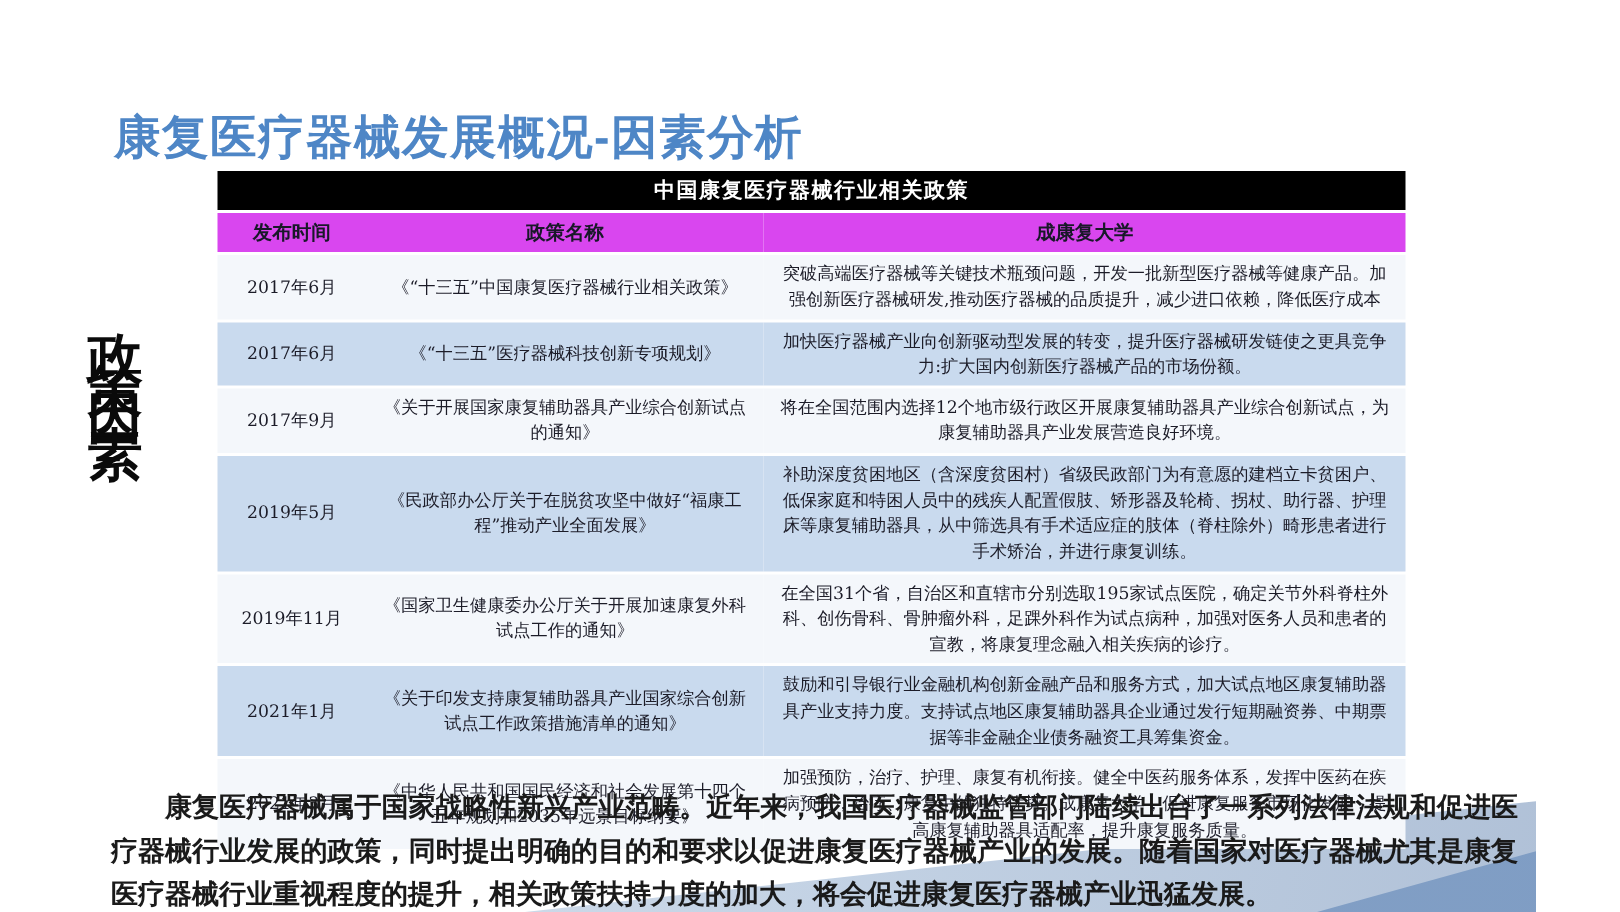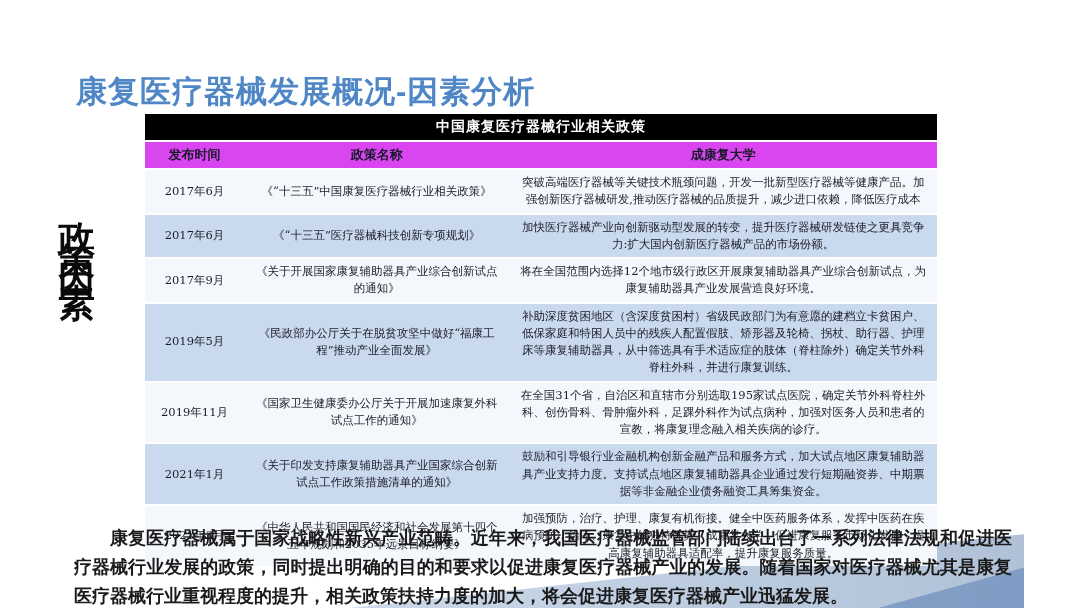--- a/index.html
+++ b/index.html
@@ -156,21 +156,21 @@
 
     <tr class="policy-row">
       <td>2017年9月</td>
       <td>《关于开展国家康复辅助器具产业综合创新试点的通知》</td>
       <td>将在全国范围内选择12个地市级行政区开展康复辅助器具产业综合创新试点，为康复辅助器具产业发展营造良好环境。</td>
     </tr>
 
     <tr class="policy-row">
       <td>2019年5月</td>
       <td>《民政部办公厅关于在脱贫攻坚中做好“福康工程”推动产业全面发展》</td>
-      <td>补助深度贫困地区（含深度贫困村）省级民政部门为有意愿的建档立卡贫困户、低保家庭和特困人员中的残疾人配置假肢、矫形器及轮椅、拐杖、助行器、护理床等康复辅助器具，从中筛选具有手术适应症的肢体（脊柱除外）确定关节外科脊柱外科，并进行康复训练。</td>
+      <td>补助深度贫困地区（含深度贫困村）省级民政部门为有意愿的建档立卡贫困户、低保家庭和特困人员中的残疾人配置假肢、矫形器及轮椅、拐杖、助行器、护理床等康复辅助器具，从中筛选具有手术适应症的肢体（脊柱除外）畸形患者进行手术矫治，并进行康复训练。</td>
     </tr>
 
     <tr class="policy-row">
       <td>2019年11月</td>
       <td>《国家卫生健康委办公厅关于开展加速康复外科试点工作的通知》</td>
       <td>在全国31个省，自治区和直辖市分别选取195家试点医院，确定关节外科脊柱外科、创伤骨科、骨肿瘤外科，足踝外科作为试点病种，加强对医务人员和患者的宣教，将康复理念融入相关疾病的诊疗。</td>
     </tr>
 
     <tr class="policy-row">
       <td>2021年1月</td>

